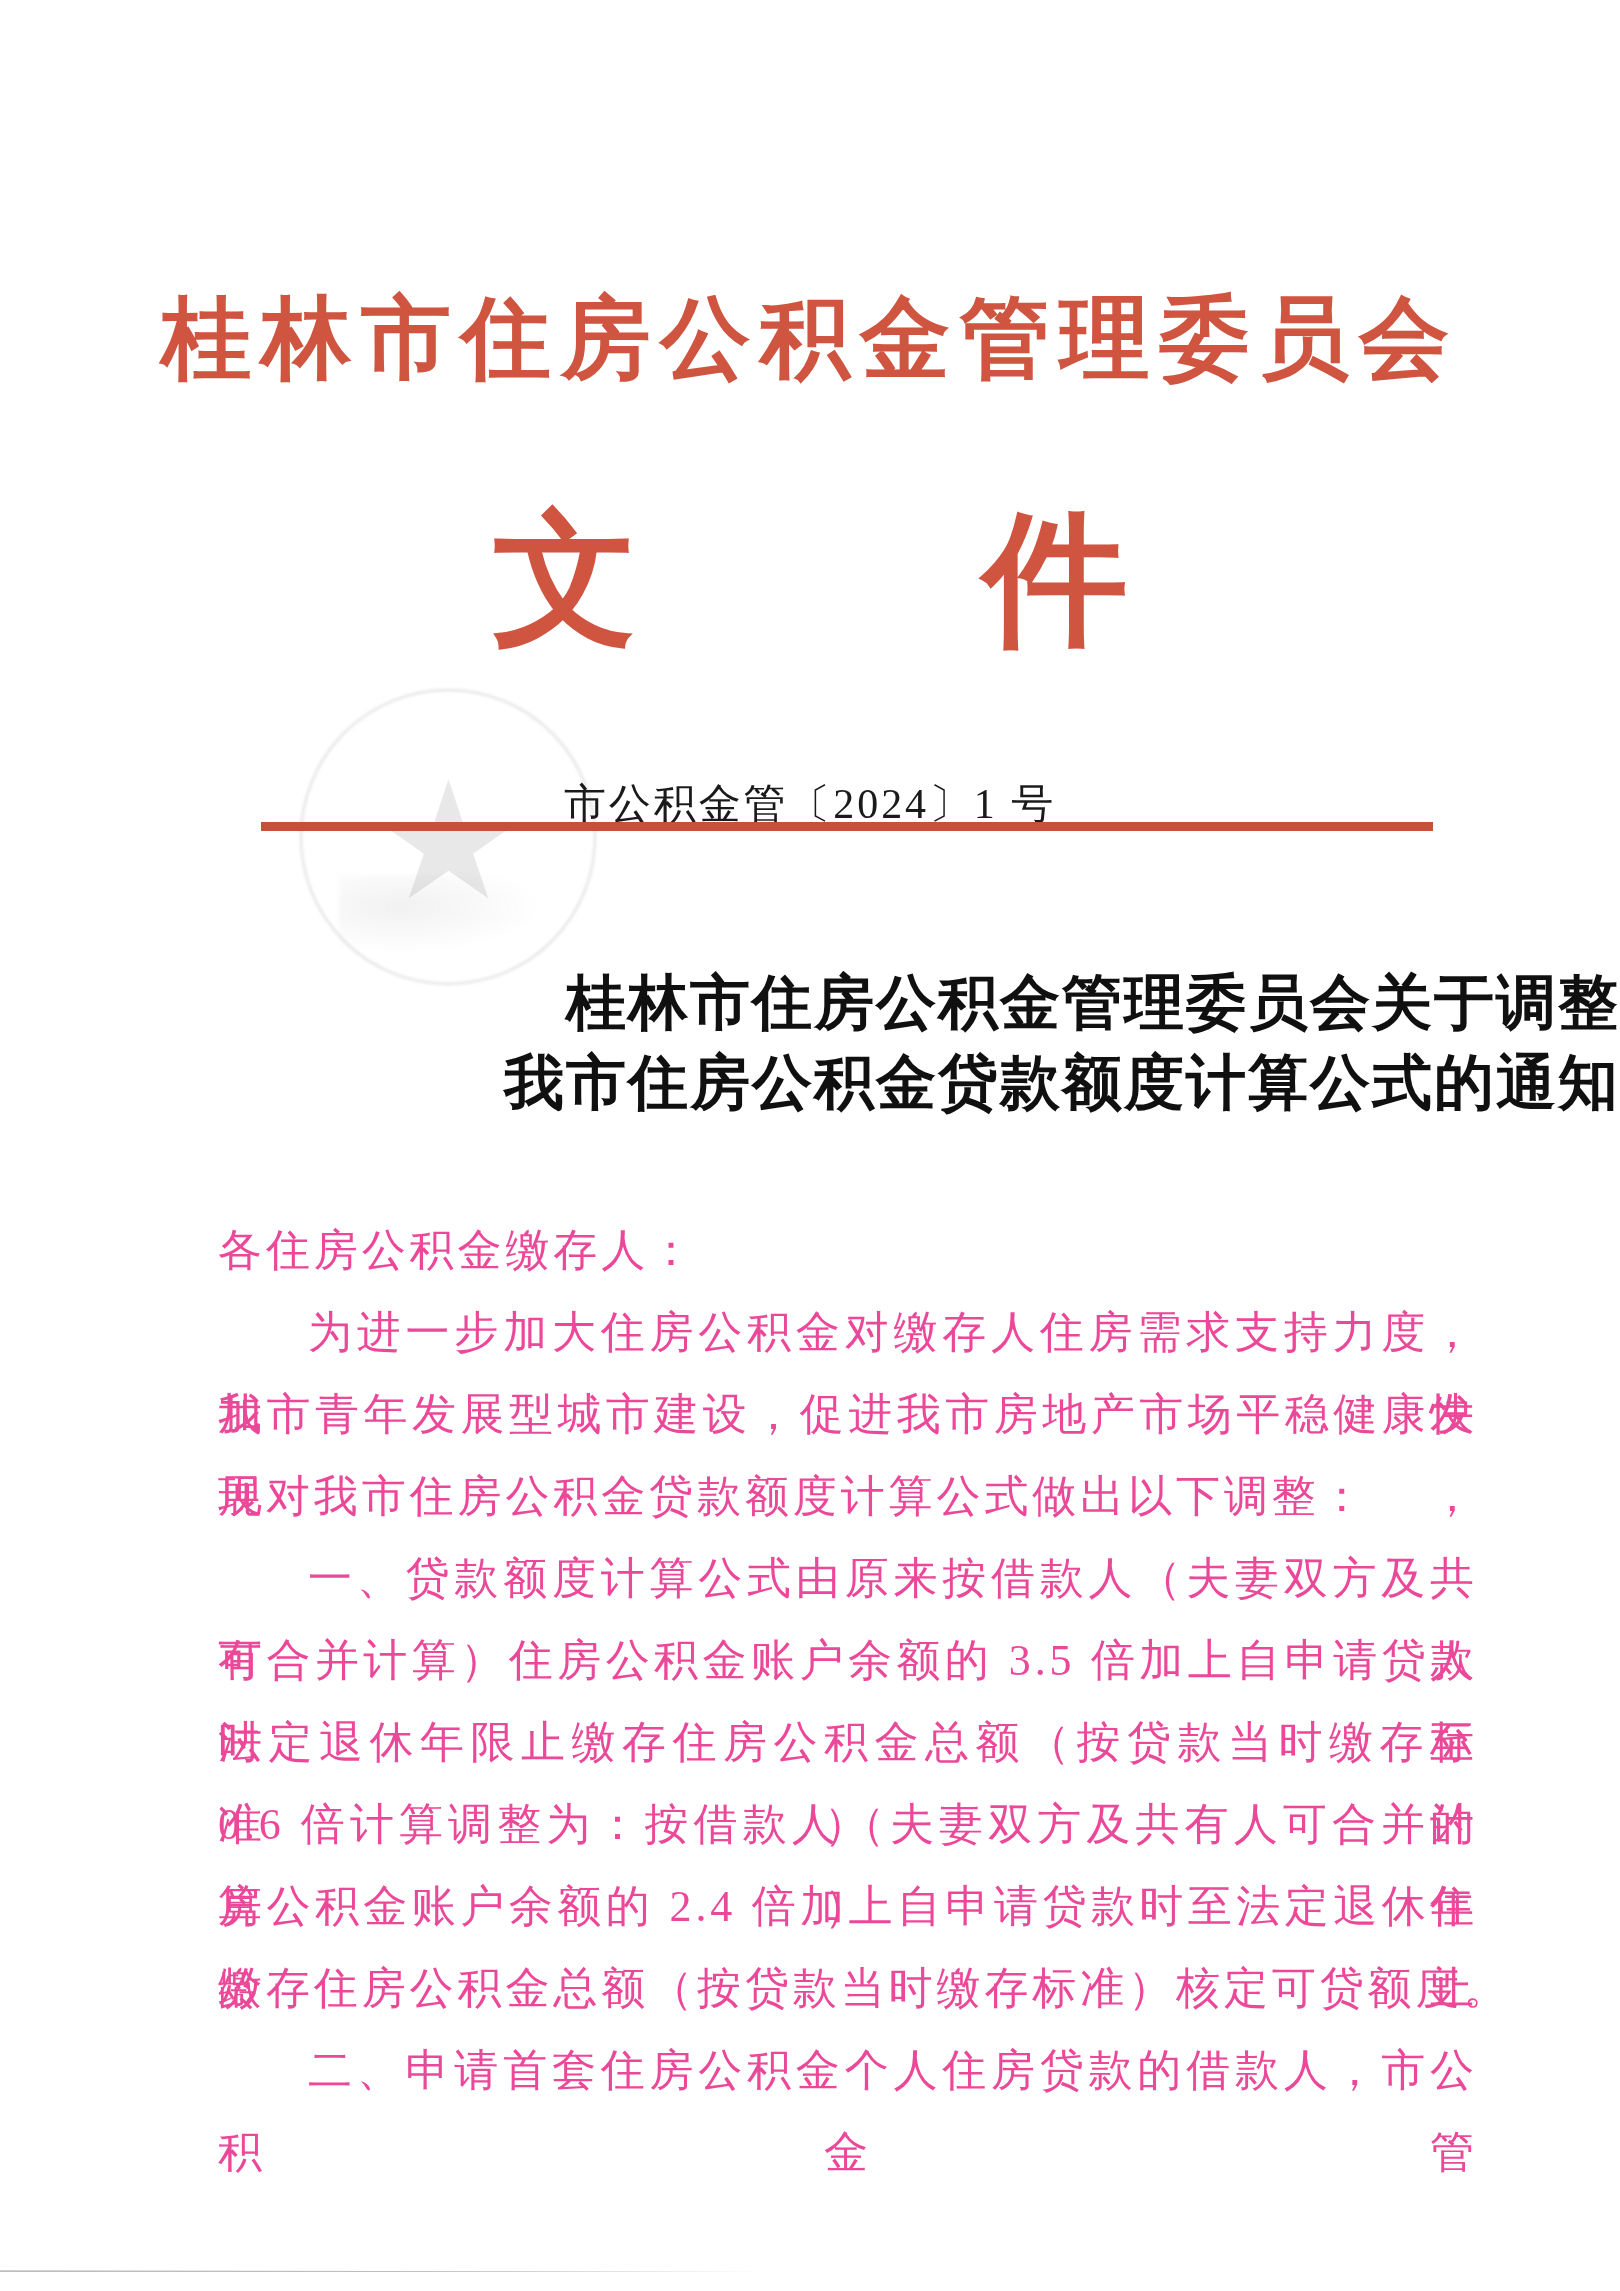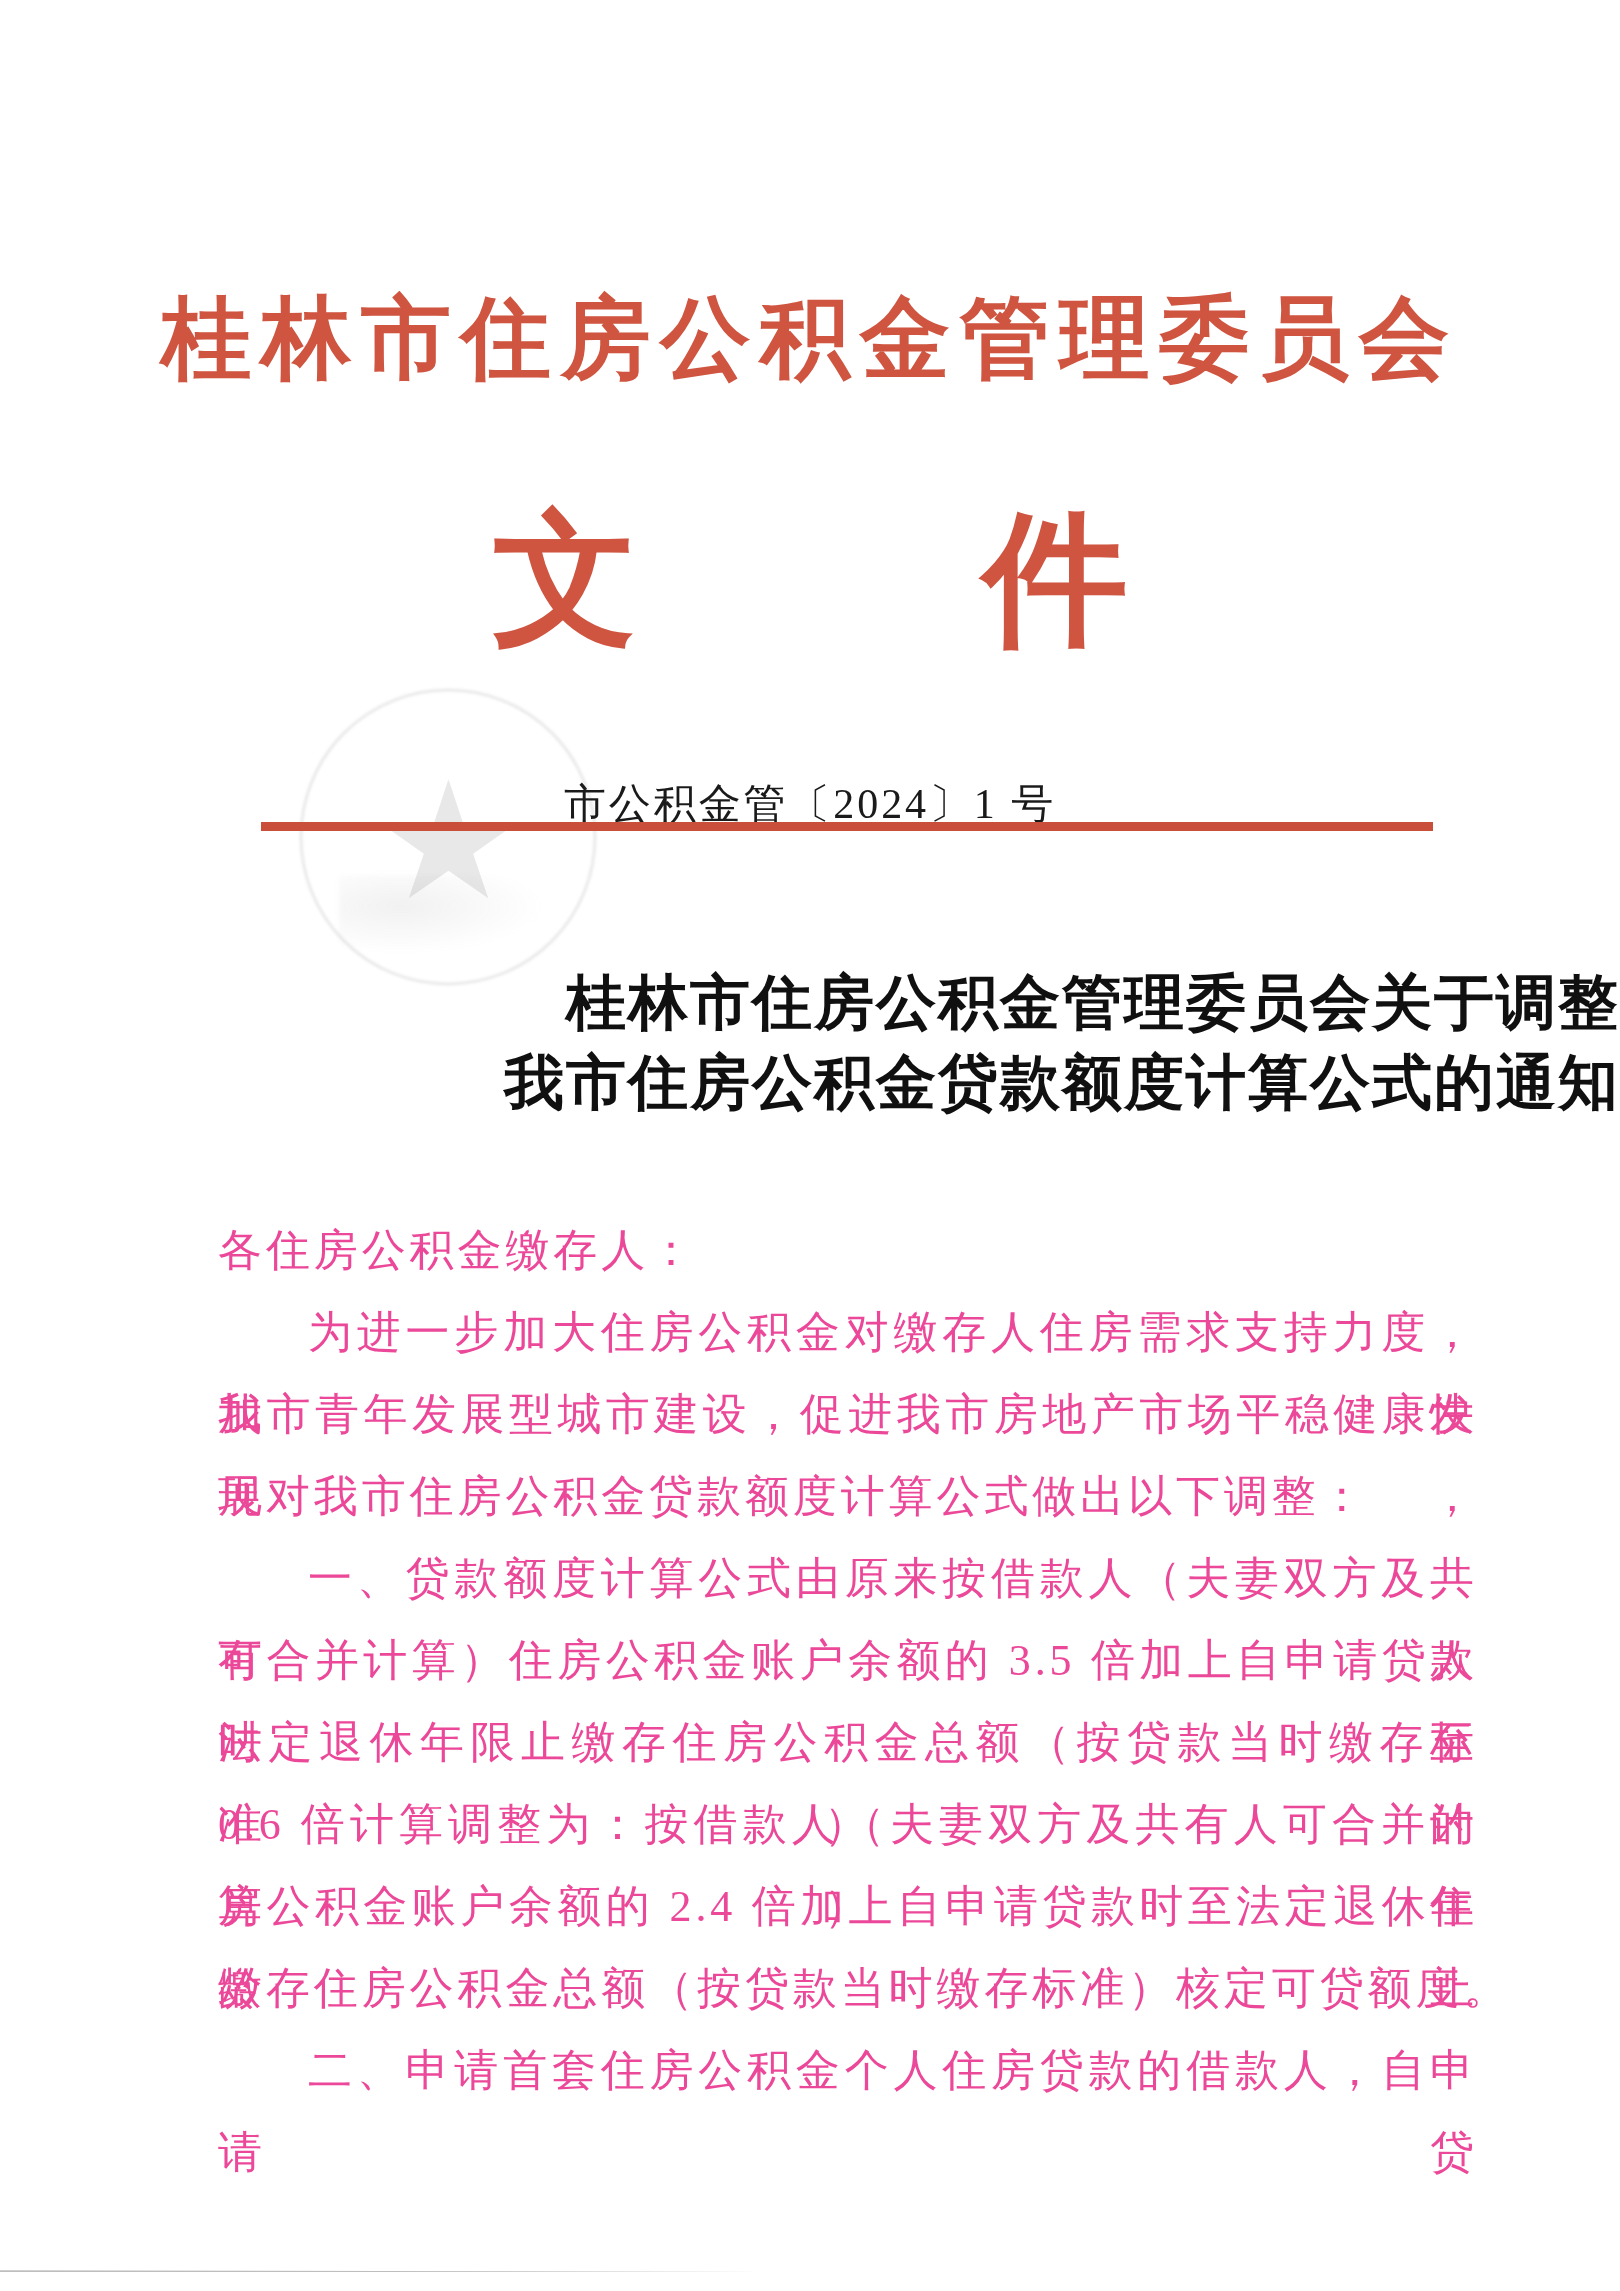--- a/index.html
+++ b/index.html
@@ -156,19 +156,19 @@
     <div class="line">各住房公积金缴存人：</div>
     <div class="line fill indent">为进一步加大住房公积金对缴存人住房需求支持力度，加快</div>
     <div class="line fill">我市青年发展型城市建设，促进我市房地产市场平稳健康发展，</div>
     <div class="line">现对我市住房公积金贷款额度计算公式做出以下调整：</div>
     <div class="line fill indent">一、贷款额度计算公式由原来按借款人（夫妻双方及共有人</div>
     <div class="line fill">可合并计算）住房公积金账户余额的 3.5 倍加上自申请贷款时至</div>
     <div class="line fill">法定退休年限止缴存住房公积金总额（按贷款当时缴存标准）的</div>
     <div class="line fill">0.6 倍计算调整为：按借款人（夫妻双方及共有人可合并计算）住</div>
     <div class="line fill">房公积金账户余额的 2.4 倍加上自申请贷款时至法定退休年龄止</div>
     <div class="line">缴存住房公积金总额（按贷款当时缴存标准）核定可贷额度。</div>
-    <div class="line fill indent">二、申请首套住房公积金个人住房贷款的借款人，自申请贷</div>
+    <div class="line fill indent">二、申请首套住房公积金个人住房贷款的借款人，市公积金管</div>
   </div>
 
   <div class="scan-edge"></div>
 
 </div>
 
 
 </body></html>

